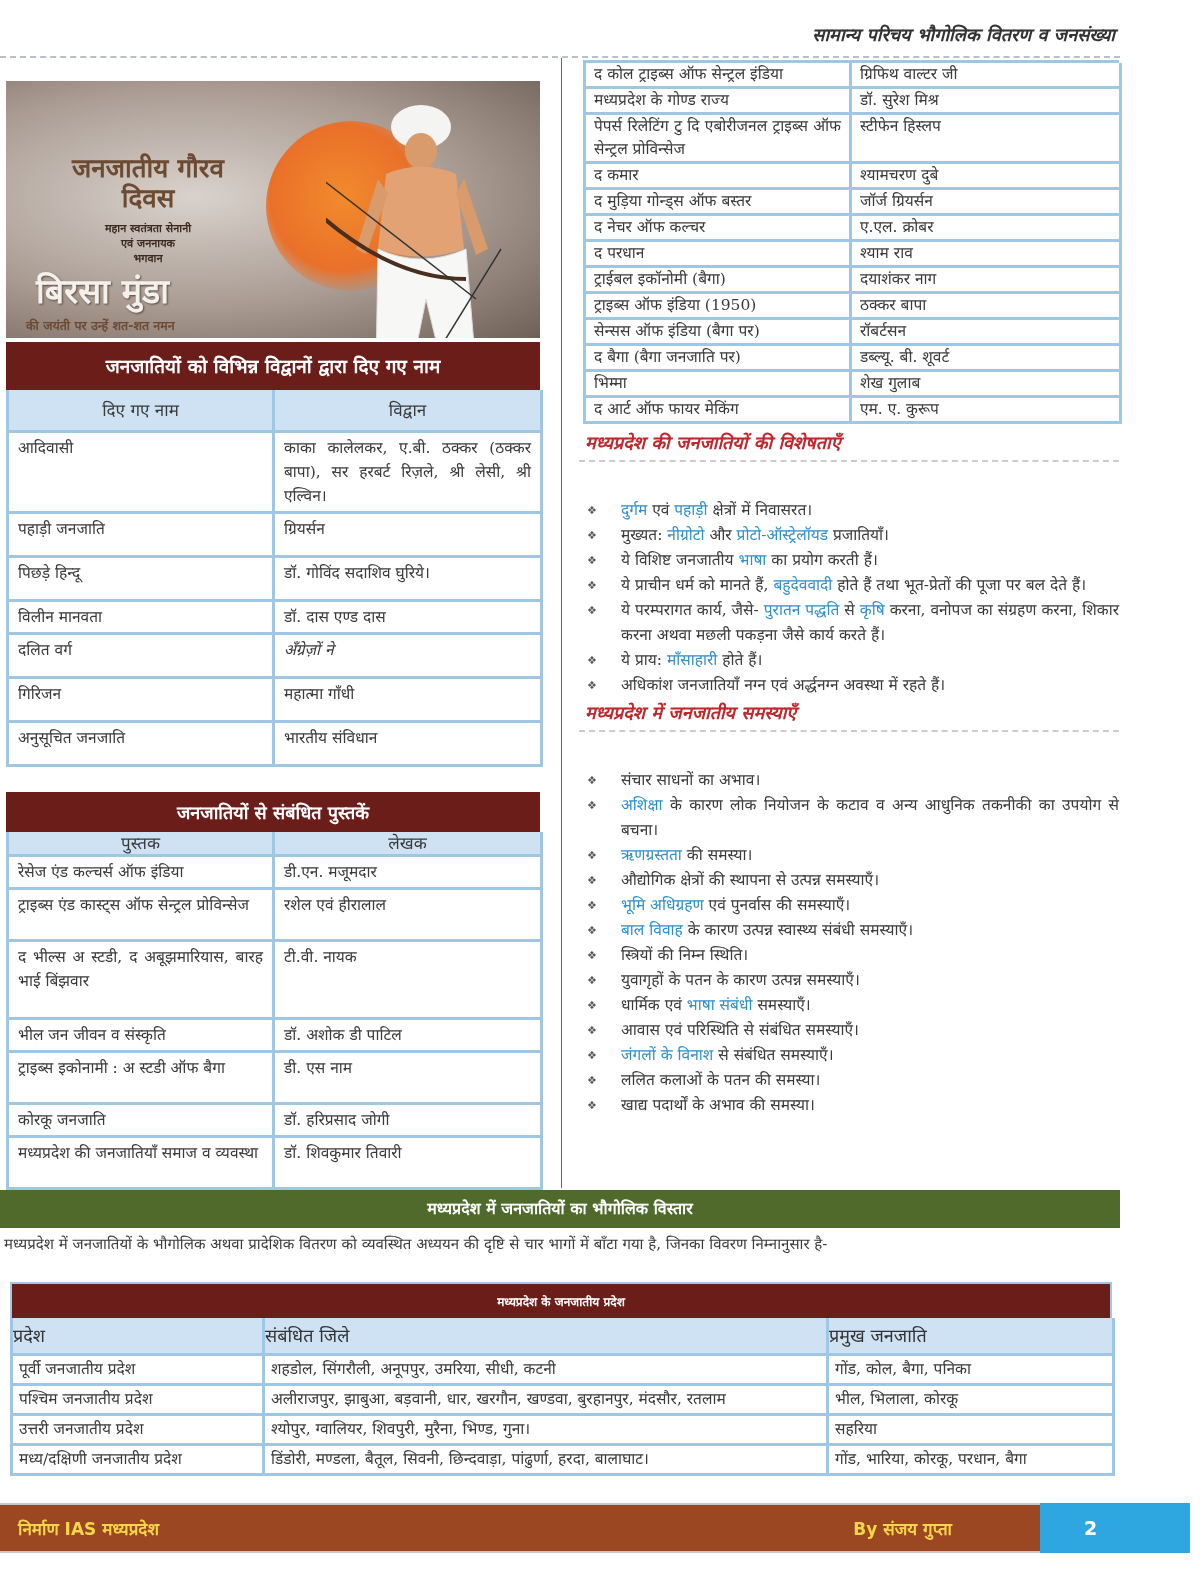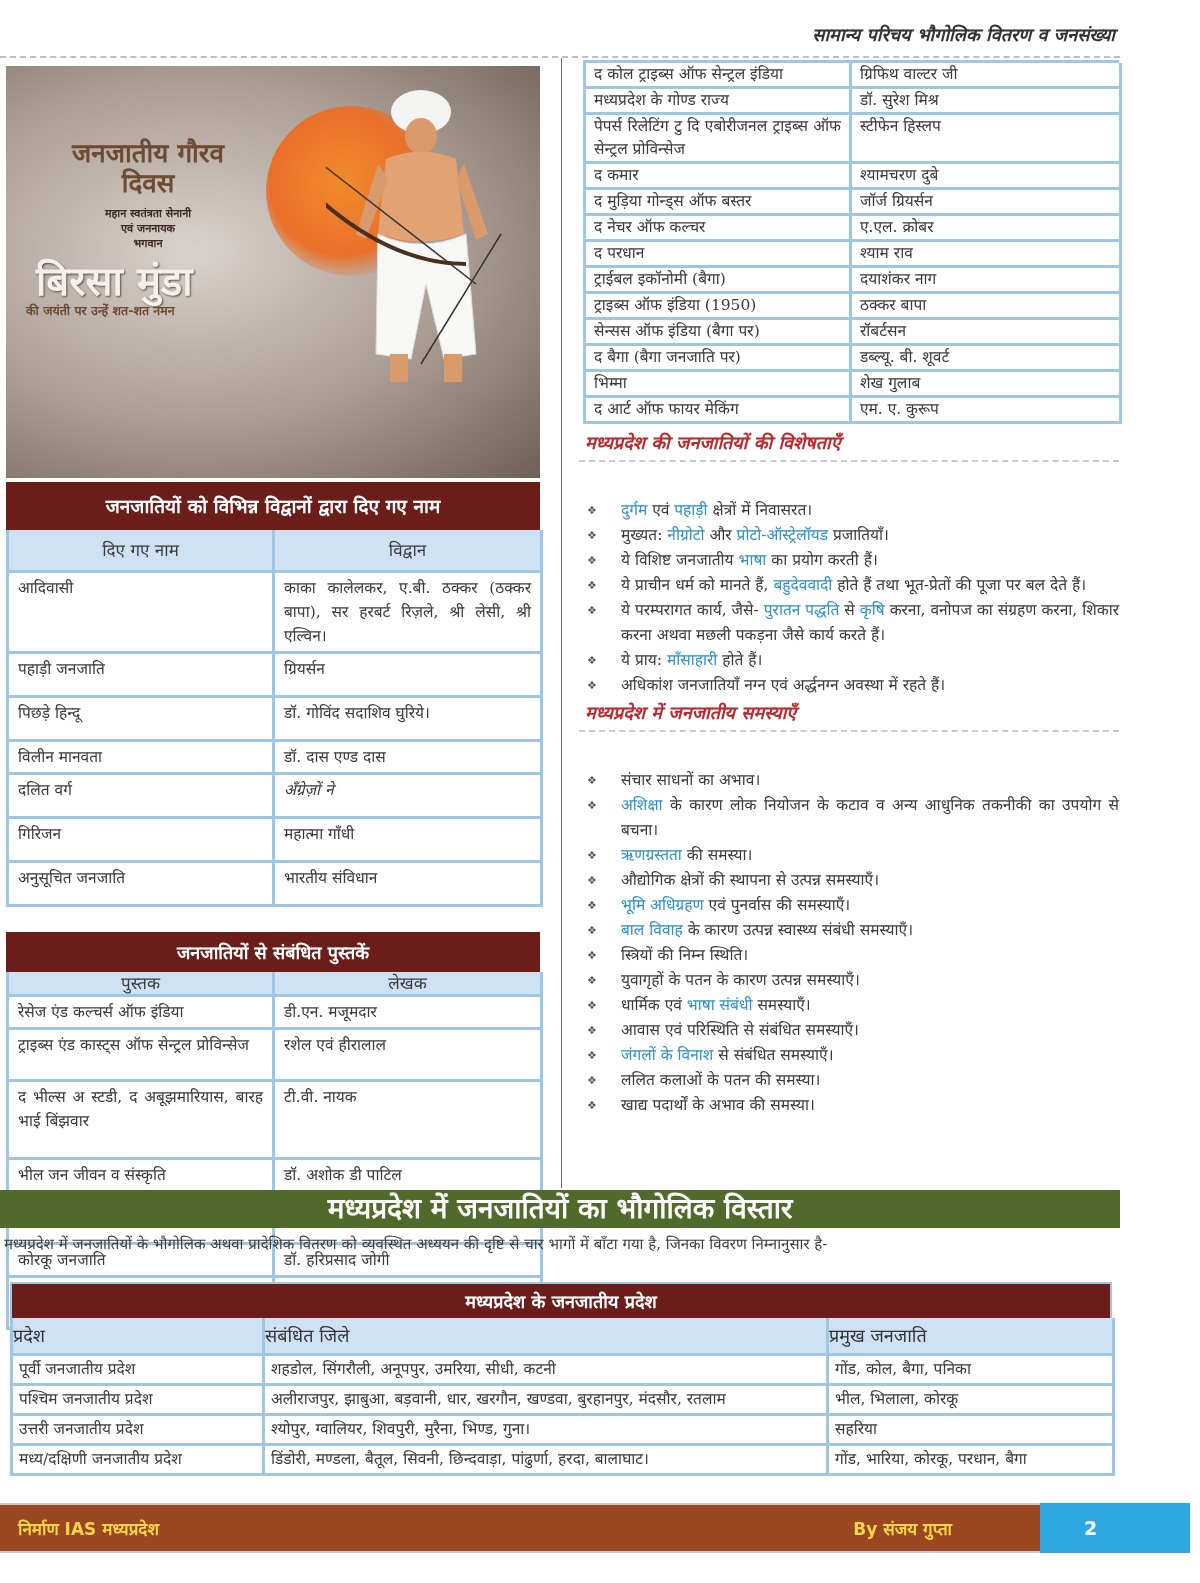--- a/index.html
+++ b/index.html
@@ -17,34 +17,35 @@
   }
   .col-divider {
     position: absolute; top: 58px; left: 561px; height: 1130px;
     border-left: 1.5px solid #666;
   }
 
   
   .left-col { position: absolute; top: 66px; left: 6px; width: 534px; }
 
   .banner {
-    width: 534px; height: 412px; position: relative; overflow: hidden;
+    width: 534px; height: 257px; position: relative; overflow: hidden;
     background: radial-gradient(ellipse at 35% 45%, #d9d2cc 0%, #a99b92 55%, #6e5f57 100%);
+    margin-top: 15px;
   }
   .banner .splash {
     position: absolute; left: 260px; top: 40px; width: 170px; height: 170px;
     background: radial-gradient(circle at 45% 45%, #f28a2c 0%, #e9702a 55%, rgba(230,110,40,0) 75%);
     border-radius: 50%;
   }
   .banner .figure {
     position: absolute; left: 320px; top: 18px; width: 190px; height: 300px;
   }
   .banner .t1 { position: absolute; left: 52px; top: 72px; font-size: 26px; font-weight: bold; color: #6d4a32; line-height: 30px; text-align: center; width: 180px; font-family: "DejaVu Sans", sans-serif; }
   .banner .t2 { position: absolute; left: 52px; top: 140px; font-size: 11px; font-weight: bold; color: #3d2a20; text-align: center; width: 180px; line-height: 15px; font-family: "DejaVu Sans", sans-serif; }
-  .banner .t3 { position: absolute; left: 30px; top: 186px; font-size: 40px; font-weight: bold; color: #f4f1ec; text-shadow: 1px 1px 2px #5a4a40; font-family: "DejaVu Serif", serif; }
+  .banner .t3 { position: absolute; left: 30px; top: 186px; font-size: 34px; font-weight: bold; color: #f4f1ec; text-shadow: 1px 1px 2px #5a4a40; font-family: "DejaVu Serif", serif; }
   .banner .t4 { position: absolute; left: 20px; top: 236px; font-size: 12.5px; font-weight: bold; color: #6d4a32; font-family: "DejaVu Sans", sans-serif; }
   .tbl-title {
     background: #6b1d1a; color: #fff; font-weight: bold; text-align: center;
     font-family: "DejaVu Sans", sans-serif; font-size: 19px; padding: 8px 0;
     border: 3px solid #6b1d1a;
   }
   .tbl-grid { display: grid; grid-template-columns: 266px 268px; border-left: 3px solid #9fc7e4; }
   .tbl-grid > div {
     border-right: 3px solid #9fc7e4; border-bottom: 3px solid #9fc7e4;
     font-size: 15.5px; padding: 3px 9px; line-height: 24px; color: #3a3a3a;
@@ -72,30 +73,30 @@
   }
   .bullets li::before {
     content: "\2756"; position: absolute; left: 4px; top: 0; font-size: 11px; color: #555;
   }
   .hl { color: #2e8fc9; }
 
   
   .green-band {
     position: absolute; top: 1190px; left: 0; width: 1120px; height: 38px;
     background: #4f6a2a; color: #fff; font-weight: bold; text-align: center;
-    font-size: 28px; line-height: 38px; font-family: "DejaVu Sans", sans-serif;
+    font-size: 16px; line-height: 38px; font-family: "DejaVu Sans", sans-serif;
   }
   .intro {
     position: absolute; top: 1232px; left: 4px; width: 1114px;
     font-size: 15px; line-height: 24px; text-align: justify; color: #3a3a3a;
   }
   .region-tbl { position: absolute; top: 1282px; left: 10px; width: 1102px; }
   .region-title {
     background: #6b1d1a; color: #fff; font-weight: bold; text-align: center;
-    font-size: 18px; height: 36px; line-height: 36px; font-family: "DejaVu Sans", sans-serif;
+    font-size: 12px; height: 36px; line-height: 36px; font-family: "DejaVu Sans", sans-serif;
     border: 2px solid #9fc7e4; border-bottom: none;
   }
   .region-grid { display: grid; grid-template-columns: 252px 564px 286px; border-left: 3px solid #9fc7e4; }
   .region-grid > div {
     border-right: 3px solid #9fc7e4; border-bottom: 3px solid #9fc7e4;
     text-align: left; font-size: 15.5px; line-height: 25px; padding: 1px 6px; color: #3a3a3a;
   }
   .region-grid .hd { background: #cfe2f3; font-size: 18px; padding: 5px 0; color: #333; }
 
   .footer {

